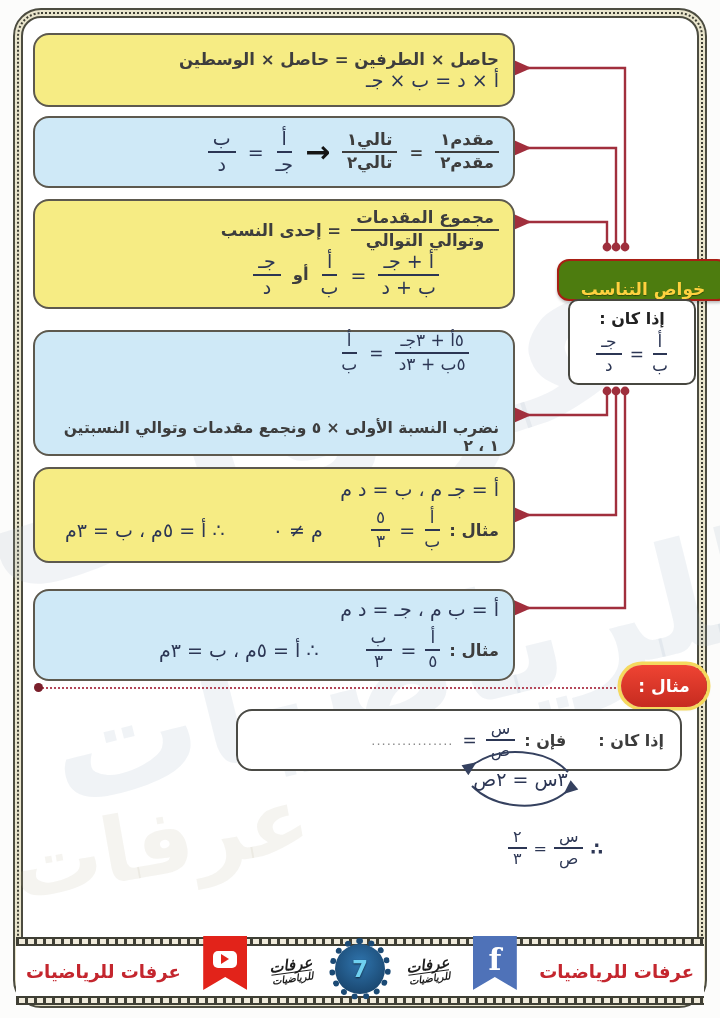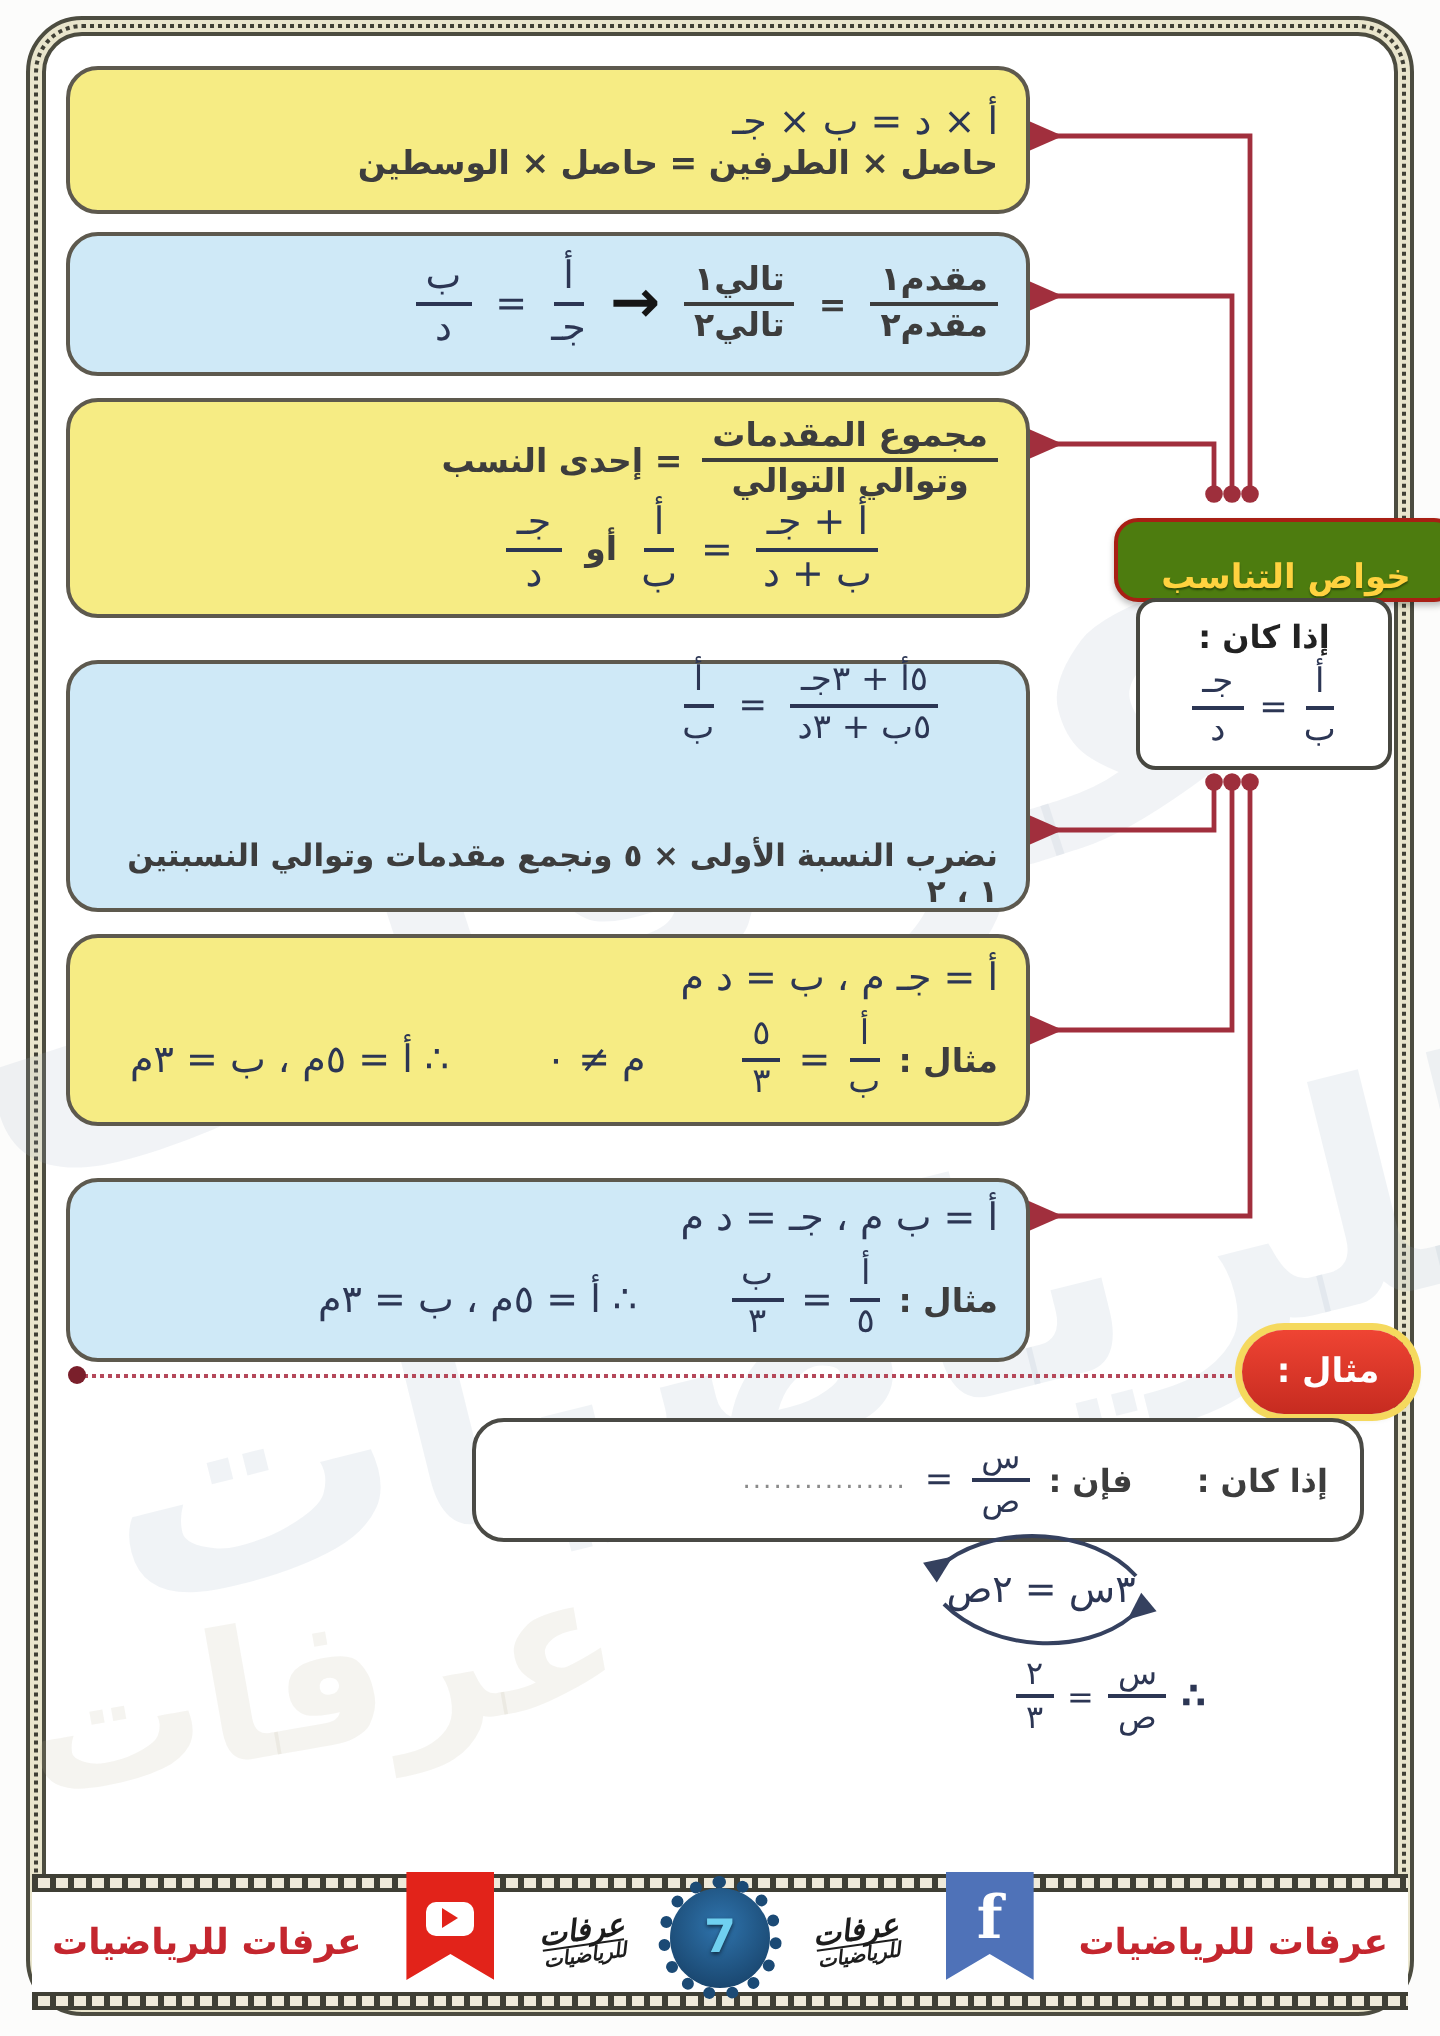--- a/index.html
+++ b/index.html
@@ -44,21 +44,21 @@
   .pill{position:absolute;left:621px;top:665px;width:86px;height:42px;border-radius:22px;
       background:linear-gradient(#ef4433,#c62b20);display:flex;align-items:center;justify-content:center;
       box-shadow:0 0 0 3.5px #f5d95e,0 1px 4px rgba(0,0,0,.3);}
   .pill span{color:#fff;font-weight:bold;font-size:17px;}
   .problem{position:absolute;left:236px;top:709px;width:446px;height:62px;background:#fff;
       border:2px solid #4a4a45;border-radius:16px;box-sizing:border-box;display:flex;align-items:center;
       padding:0 16px;gap:9px;}
   .problem .print{font-size:16px;}
   .problem .hand{font-size:17px;}
   .blankdots{color:#8a8a8a;font-size:13px;letter-spacing:1px;}
-  .work{position:absolute;left:438px;top:764px;width:165px;height:64px;}
+  .work{position:absolute;left:438px;top:748px;width:165px;height:64px;}
   .work .eqtext{position:absolute;top:20px;left:0;width:100%;text-align:center;font-size:19px;}
   .work svg{position:absolute;inset:0;overflow:visible;}
   .result{position:absolute;left:483px;top:828px;width:120px;display:flex;align-items:center;gap:7px;
       font-size:16px;justify-content:flex-start;}
   .therefore{font-size:18px;font-weight:bold;}
   
   .footer{position:absolute;left:16px;right:16px;bottom:13px;height:68px;display:flex;flex-direction:column;z-index:3;}
   .dotband{height:9px;border-top:2px solid #3f3f35;border-bottom:2px solid #3f3f35;box-sizing:border-box;
       background:repeating-linear-gradient(90deg,#3f3f35 0 3px,#efeada 3px 9px);}
   .footer-content{flex:1;background:#fff;display:flex;align-items:center;justify-content:space-between;padding:0 10px;}
@@ -114,25 +114,25 @@
         <circle cx="625" cy="247" r="4.4"></circle>
       <circle cx="607" cy="391" r="4.4"></circle>
         <circle cx="616" cy="391" r="4.4"></circle>
         <circle cx="625" cy="391" r="4.4"></circle>
     </g>
   </svg>
 
   <div class="layer">
 
     <div class="cbox yellow" style="top:33px;height:74px;">
+      <div class="row right print">
+        <span>حاصل × الطرفين = حاصل × الوسطين</span>
+      </div>
       <div class="row right hand">
         <span>أ × د = ب × جـ</span>
-      </div>
-      <div class="row right print">
-        <span>حاصل × الطرفين = حاصل × الوسطين</span>
       </div>
     </div>
 
     <div class="cbox blue" style="top:116px;height:72px;">
       <div class="row right" style="gap:12px;">
         <span class="frac print">
           <span class="num">مقدم١</span>
           <span class="den">مقدم٢</span>
         </span>
         <span class="print">=</span>

